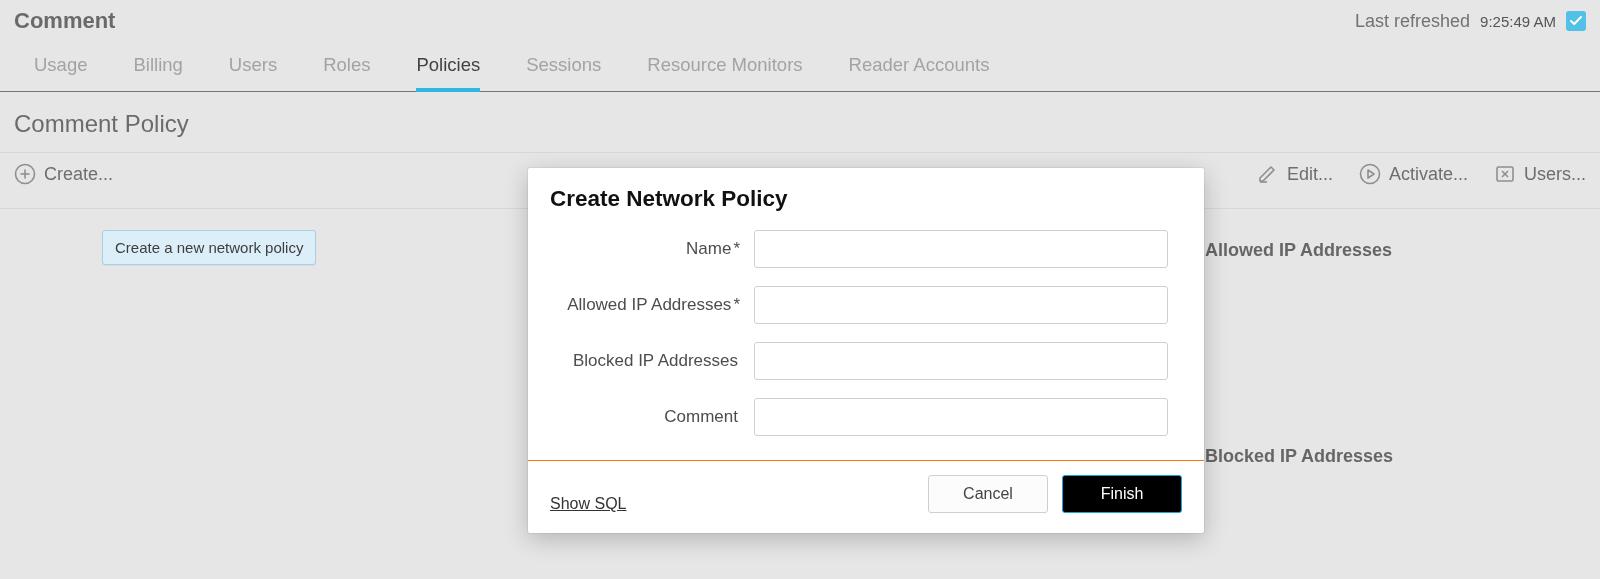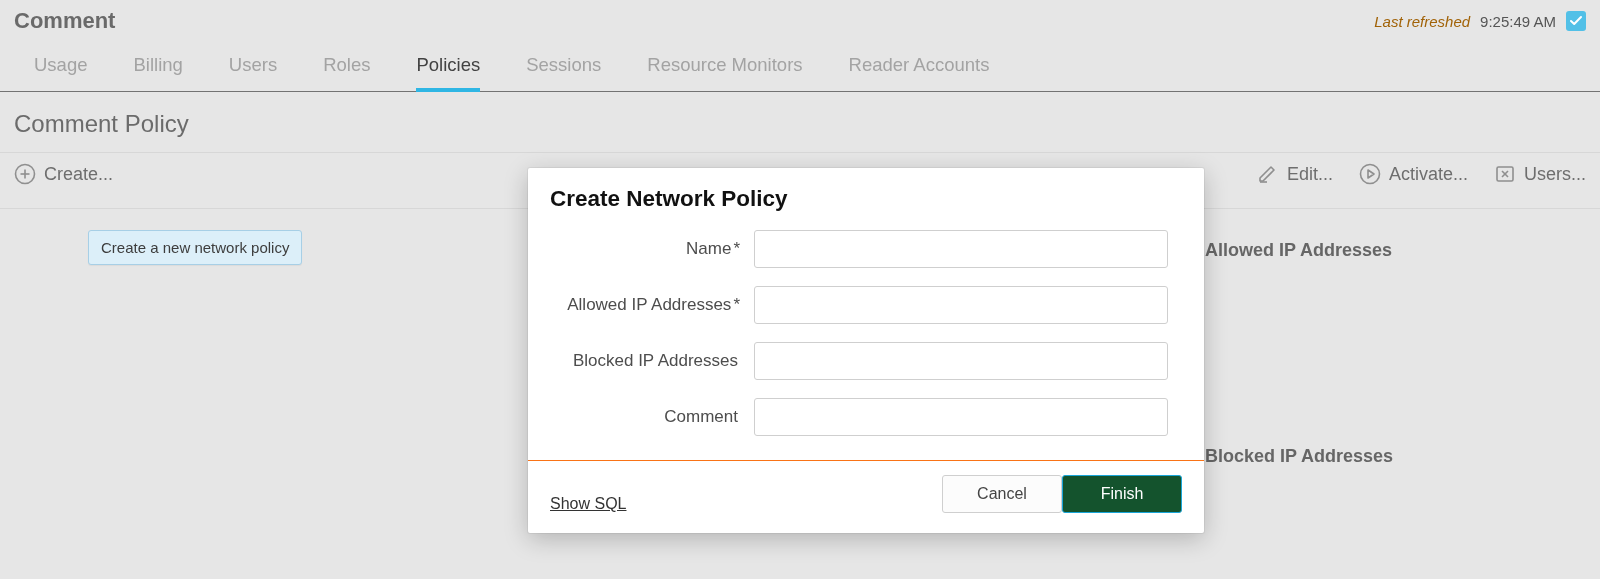--- a/index.html
+++ b/index.html
@@ -3,59 +3,59 @@
 <meta charset="utf-8">
 <style>
   * { box-sizing: border-box; margin: 0; padding: 0; }
   html, body { width: 1600px; height: 579px; font-family: "Helvetica Neue", Helvetica, Arial, sans-serif; background: #e6e6e6; color: #333; overflow: hidden; }
   .dim { pointer-events: none; }
 
   
   .header { display: flex; align-items: center; justify-content: space-between; padding: 6px 14px 0 14px; height: 36px; }
   .header-title { font-size: 22px; font-weight: 600; color: #6a6a6a; }
   .header-right { display: flex; align-items: center; gap: 10px; }
-  .refresh-label { font-size: 15px; color: #a16207; font-style: italic; }
+  .refresh-label { font-size: 18px; color: #737373; }
   .refresh-time { font-size: 15px; color: #555; font-weight: 500; }
   .check-badge { width: 20px; height: 20px; background: #52c0e7; border-radius: 3px; display: flex; align-items: center; justify-content: center; }
 
   
   .tabs { display: flex; gap: 46px; padding: 18px 28px 0 34px; border-bottom: 1px solid #737373; height: 56px; align-items: flex-start; }
   .tab { font-size: 18.5px; color: #a3a3a3; padding-bottom: 12px; cursor: pointer; }
   .tab.active { color: #424242; border-bottom: 4px solid #2fb6e4; margin-bottom: -1px; }
 
   
   .subheader { padding: 18px 14px 14px 14px; border-bottom: 1px solid #d7d7d7; }
   .sub-title { font-size: 24px; color: #6b6b6b; }
 
   
   .action-row { display: flex; align-items: flex-start; justify-content: space-between; padding: 10px 14px; border-bottom: 1px solid #d7d7d7; height: 56px; }
   .action-left, .action-right { display: flex; align-items: center; gap: 26px; }
   .action-btn { display: flex; align-items: center; gap: 8px; font-size: 18px; color: #6e6e6e; cursor: pointer; }
   .action-btn .ic { width: 22px; height: 22px; }
 
   
-  .tooltip { position: absolute; left: 88px; top: 230px; background: #dceff9; border: 1px solid #a7cfe6; border-radius: 3px; padding: 8px 12px; font-size: 15px; color: #3d3d3d; box-shadow: 0 1px 1px rgba(0,0,0,0.05); text-align: center; }
+  .tooltip { position: absolute; left: 102px; top: 230px; background: #dceff9; border: 1px solid #a7cfe6; border-radius: 3px; padding: 8px 12px; font-size: 15px; color: #3d3d3d; box-shadow: 0 1px 1px rgba(0,0,0,0.05); text-align: center; }
 
   
   .side-heading { position: absolute; font-size: 18px; color: #666; font-weight: 600; }
 
   
   .dialog { position: absolute; left: 528px; top: 168px; width: 676px; background: #fff; border-radius: 2px; box-shadow: 0 6px 24px rgba(0,0,0,0.22), 0 0 0 1px rgba(0,0,0,0.05); }
   .dialog-title { font-size: 22.5px; font-weight: 700; color: #111; padding: 18px 22px 8px 22px; }
   .dialog-form { padding: 10px 36px 22px 22px; }
   .form-row { display: flex; align-items: center; margin-bottom: 18px; }
   .form-label { width: 204px; text-align: right; padding-right: 14px; font-size: 17px; color: #4d4d4d; }
   .req { margin-left: 2px; }
   .form-input { flex: 1; height: 38px; border: 1px solid #cfcfcf; border-radius: 3px; padding: 0 10px; font-size: 15px; outline: none; }
   .dialog-footer { border-top: 1px solid #f97316; padding: 14px 22px 20px 22px; display: flex; align-items: flex-end; justify-content: space-between; }
   .show-sql { font-size: 16px; color: #333; text-decoration: underline; cursor: pointer; }
-  .footer-buttons { display: flex; }
+  .footer-buttons { display: flex; gap: 14px; }
   .btn { height: 38px; min-width: 120px; border-radius: 3px; font-size: 16px; cursor: pointer; display: flex; align-items: center; justify-content: center; }
   .btn-secondary { background: #fcfcfc; border: 1px solid #cfcfcf; color: #444; }
-  .btn-primary { background: #14532d; color: #fff; border: 1px solid #1aa6d9; }
+  .btn-primary { background: #000000; color: #fff; border: 1px solid #1aa6d9; }
 
   svg { display: block; }
 </style>
 </head>
 <body>
 
 <div class="dim">
   <div class="header">
     <div class="header-title">Comment</div>
     <div class="header-right">

